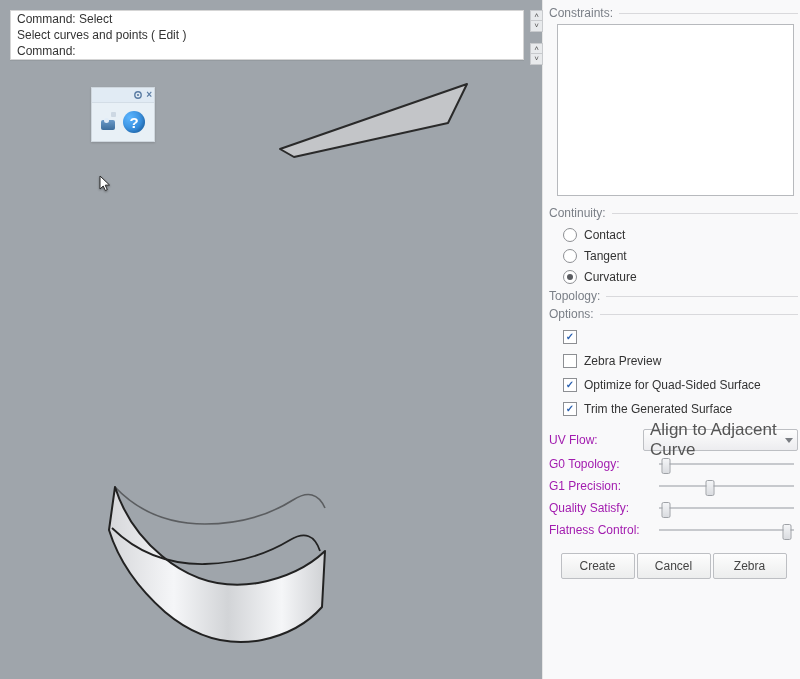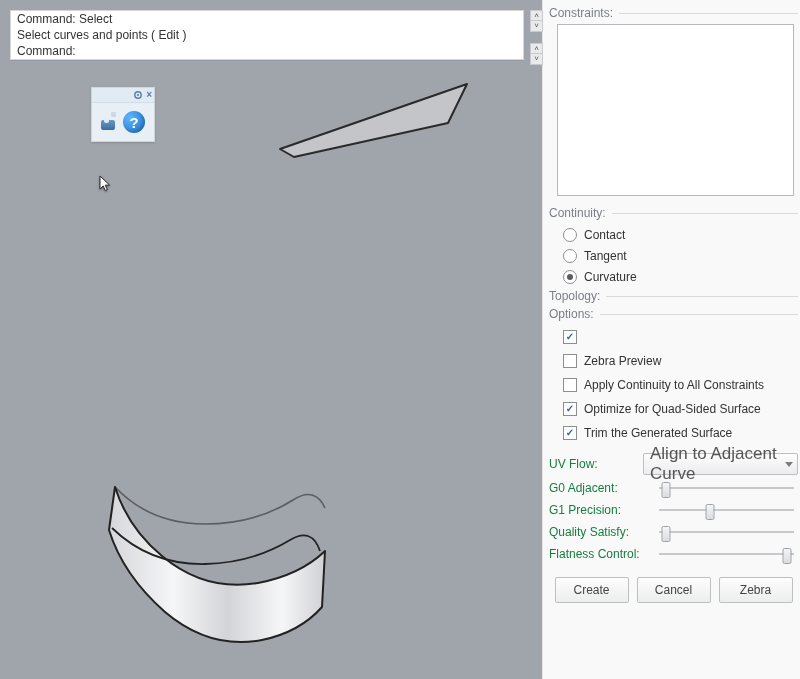--- a/index.html
+++ b/index.html
@@ -204,21 +204,21 @@
     font-size: 10px; color:#2a60b0; font-weight:bold;
   }
   .chk.checked::after { content:"✓"; line-height:1; }
 
   .row-h {
     display:flex; align-items:center;
     margin: 6px 0 4px 0;
     gap: 8px;
   }
   .field-label {
-    color:#15803d;
+    color:#a21caf;
     font-size:12px;
     width: 86px;
   }
   .dropdown {
     flex:1;
     height: 20px;
     border: 1px solid #bdbfc3;
     background: linear-gradient(#fdfdfd,#ececef);
     display:flex; align-items:center; justify-content:space-between;
     padding: 0 4px 0 6px;
@@ -243,21 +243,21 @@
     background:#c7c9cd;
   }
   .slider .thumb {
     position:absolute; top:3px; width:7px; height:14px;
     background:linear-gradient(#f4f5f7,#dadce0);
     border:1px solid #9ea1a6;
     border-radius:2px;
     transform: translateX(-50%);
   }
   .btn-row {
-    display:flex; gap:8px; justify-content:center;
+    display:flex; gap:2px; justify-content:center;
     margin-top: 14px;
   }
   .btn {
     min-width: 52px;
     height: 24px;
     padding: 0 10px;
     border: 1px solid #bdbfc3;
     background: linear-gradient(#fdfdfd,#eceded);
     border-radius:2px;
     font-size:12px;
@@ -384,43 +384,39 @@
     </div>
     <div class="opt-stack" style="margin-top:2px">
       <div class="opt" style="height:24px">
         <span class="chk checked"></span>
       </div>
       <div class="opt" style="height:24px">
         <span class="chk"></span>
         <span>Zebra Preview</span>
       </div>
       <div class="opt" style="height:24px">
-        <span class="chk"></span>
-        <span>Apply Continuity to All Constraints</span>
-      </div>
-      <div class="opt" style="height:24px">
         <span class="chk checked"></span>
         <span>Optimize for Quad-Sided Surface</span>
       </div>
       <div class="opt" style="height:24px">
         <span class="chk checked"></span>
         <span>Trim the Generated Surface</span>
       </div>
     </div>
 
     <div class="row-h" style="margin-top:8px">
       <span class="field-label">UV Flow:</span>
       <div class="dropdown">
         <span>Align to Adjacent Curve</span>
         <span class="chev"></span>
       </div>
     </div>
 
     <div class="slider-row">
-      <span class="field-label">G0 Adjacent:</span>
+      <span class="field-label">G0 Topology:</span>
       <div class="slider">
         <div class="track"></div>
           <div class="thumb" style="left: 5%;"></div>
       </div>
     </div>
     <div class="slider-row">
       <span class="field-label">G1 Precision:</span>
       <div class="slider">
         <div class="track"></div>
           <div class="thumb" style="left: 38%;"></div>

